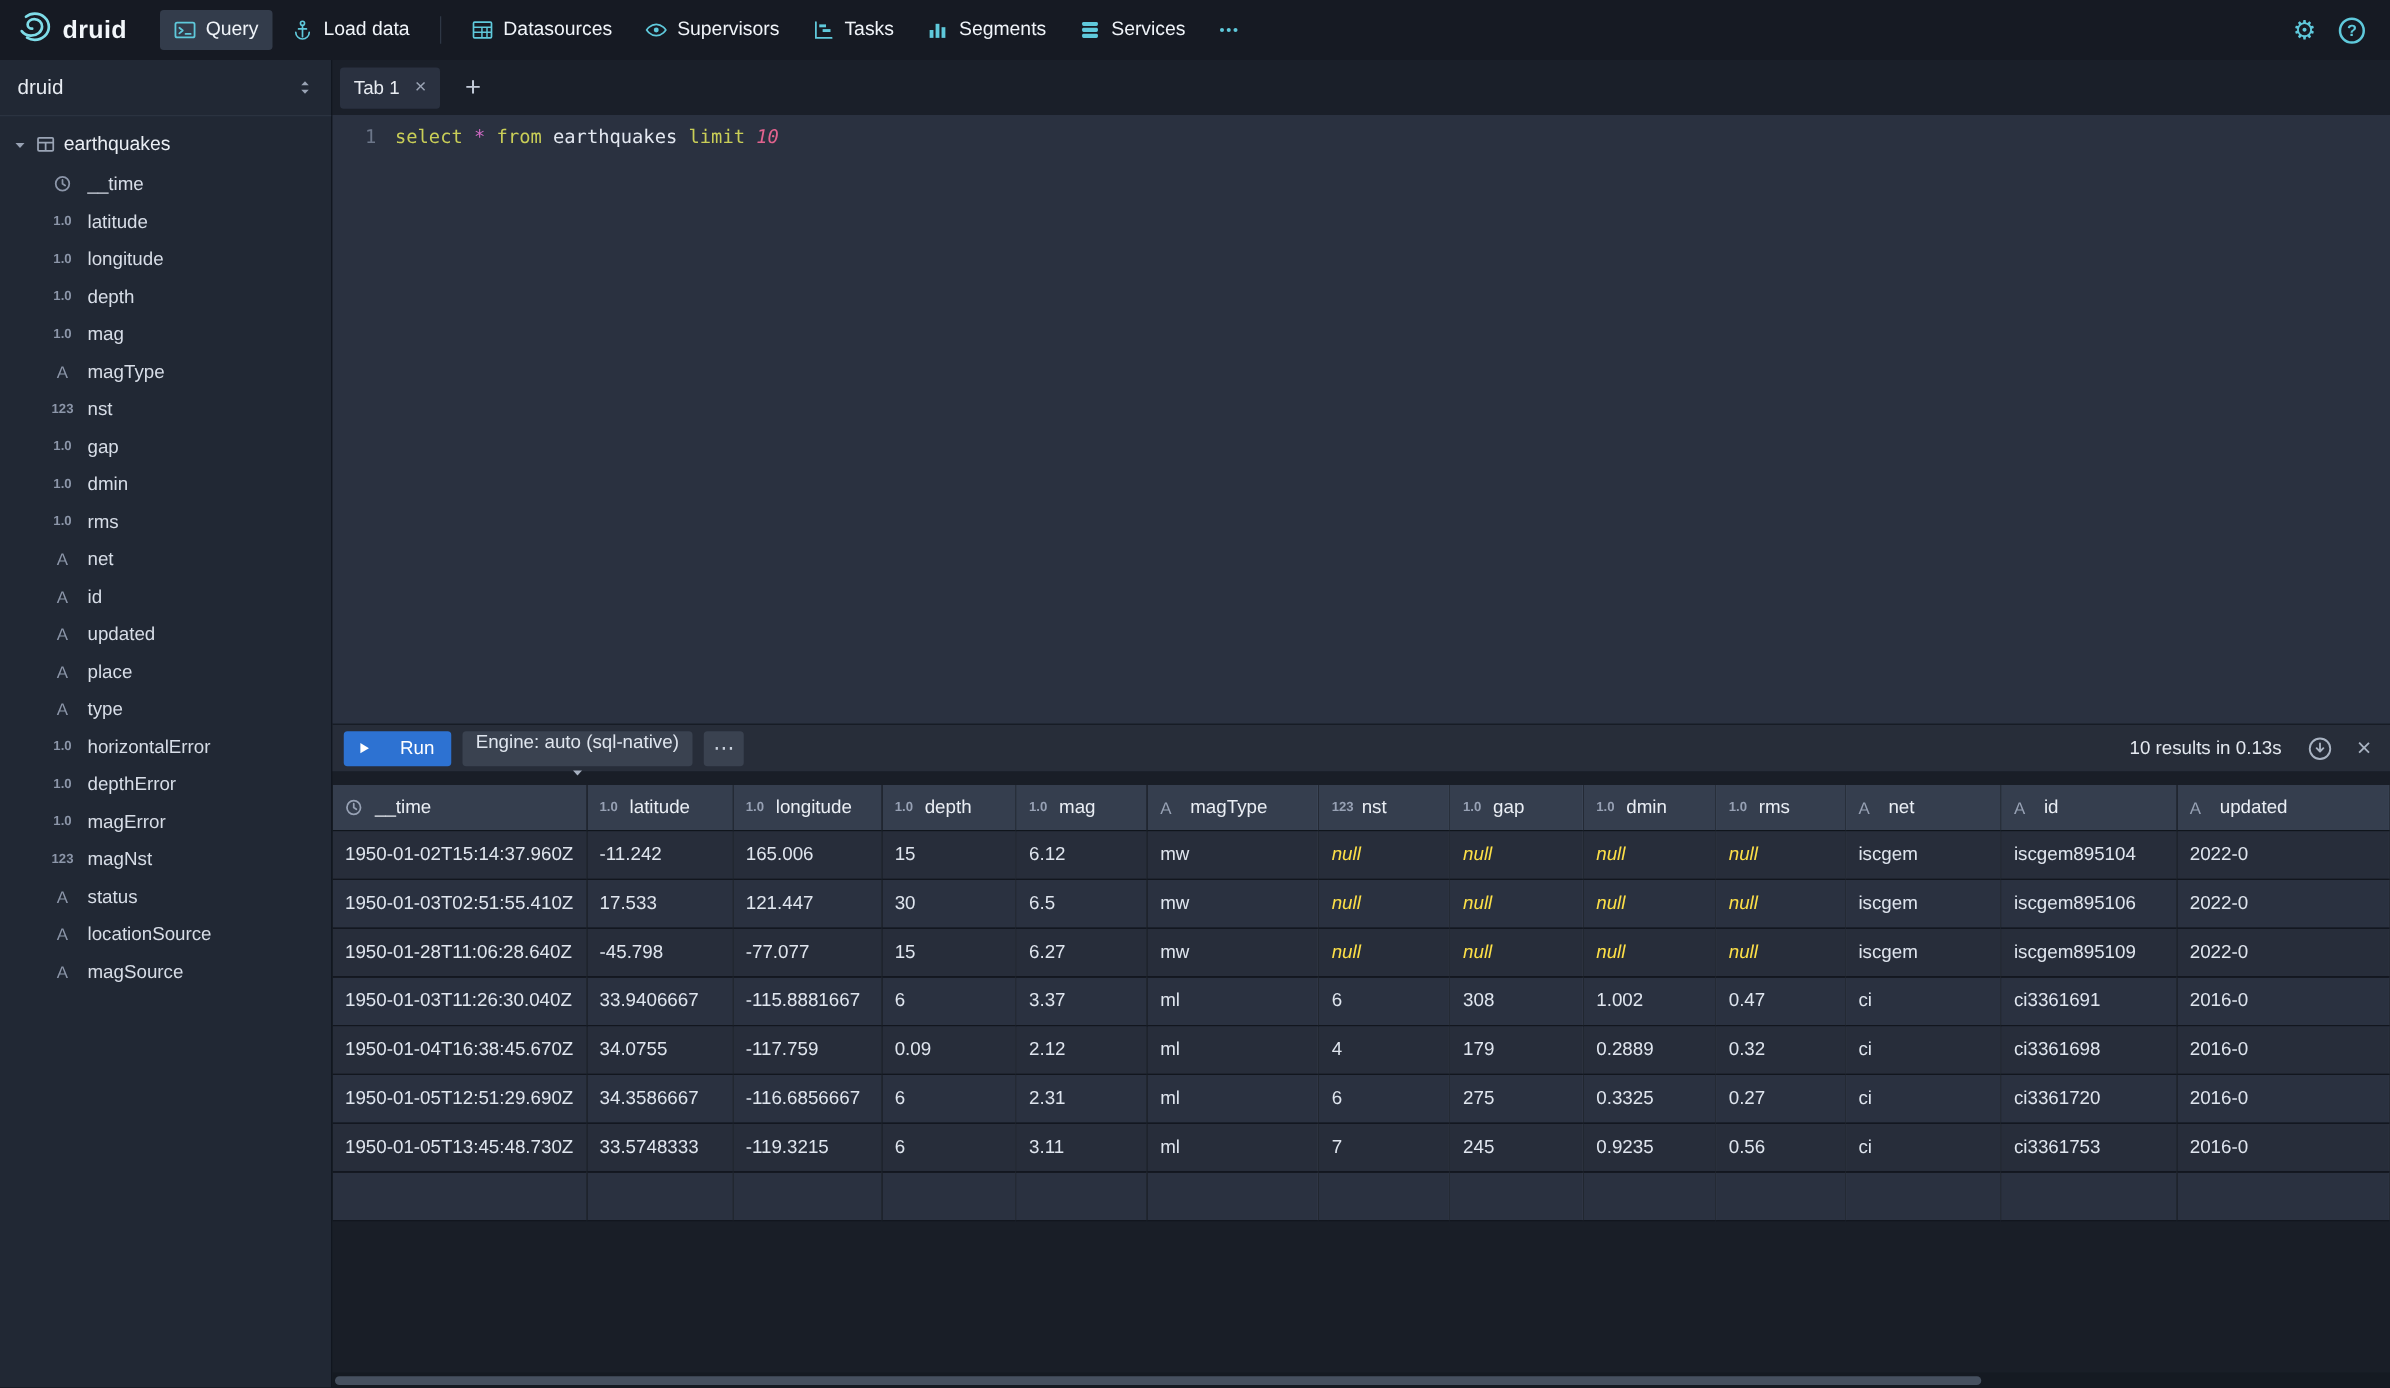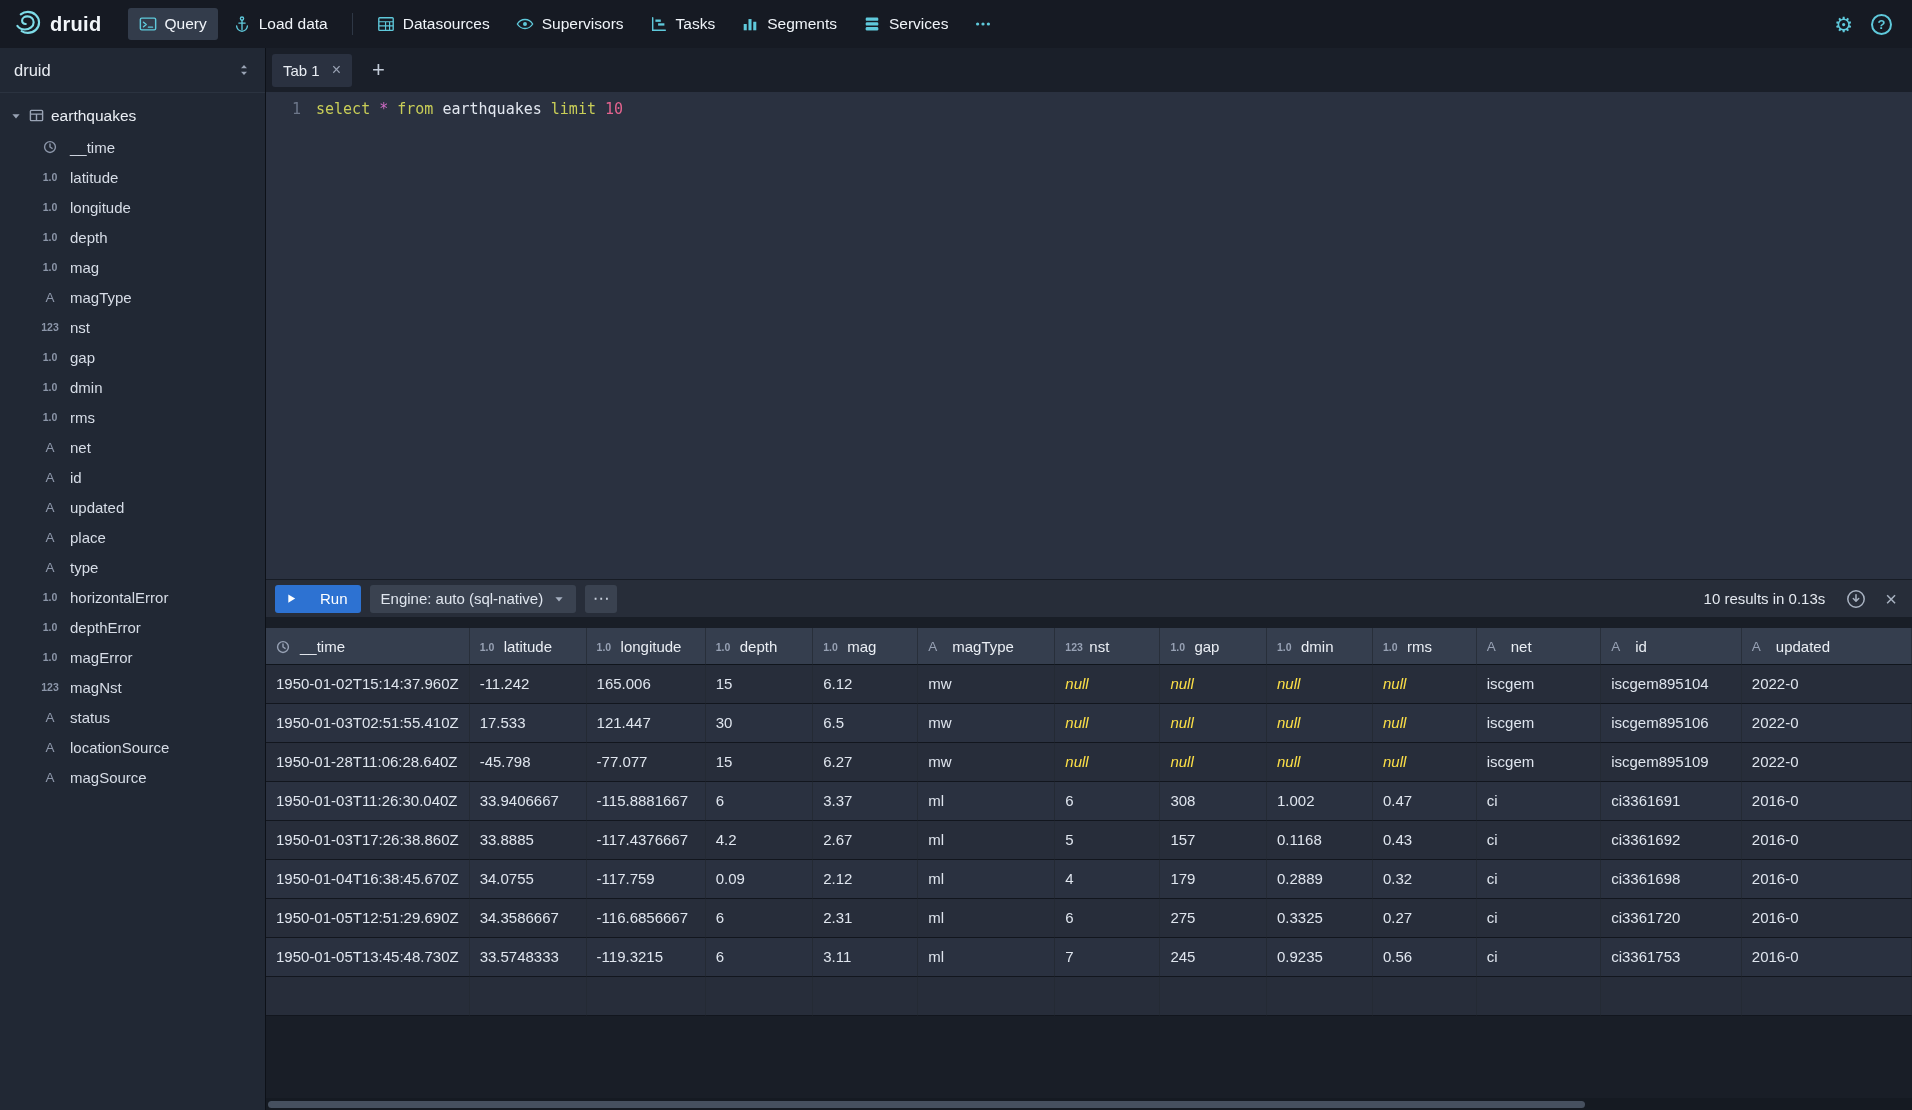--- a/index.html
+++ b/index.html
@@ -61,30 +61,30 @@
   .tab-close{margin-left:12px;color:#9AA3B4;font-size:16px;cursor:pointer;line-height:1;}
   .tab-add{margin-left:13px;font-size:22px;color:#C3CBD8;cursor:pointer;padding:0 7px;line-height:1;}
 
   
   .editor{flex:1;background:var(--editor-bg);display:flex;font-family:"DejaVu Sans Mono",monospace;
           font-size:15px;line-height:24px;overflow:hidden;padding-top:5px;cursor:text;}
   .gutter{width:50px;flex:0 0 50px;text-align:right;padding-right:15px;color:#6C7689;}
   .code{flex:1;white-space:pre;color:#E2E7F0;}
   .tok-kw{color:var(--sql-keyword);}
   .tok-op{color:var(--sql-operator);}
-  .tok-num{color:var(--sql-number);}
+  .tok-num{color:var(--sql-number);font-style:italic;}
   .tok-id{color:#E2E7F0;}
 
   
   .runbar{height:38px;flex:0 0 38px;background:var(--runbar-bg);border-top:1px solid #171C25;display:flex;align-items:center;padding:0 9px;gap:9px;}
   .btn-run{height:28px;background:var(--accent-blue);border:none;border-radius:3px;color:#fff;font-size:15px;
            display:flex;align-items:center;gap:23px;padding:0 13px 0 11px;cursor:pointer;font-family:inherit;}
   .btn-run .play{display:flex;color:#fff;}
   .btn-engine{height:28px;background:#3A4250;border:none;border-radius:3px;color:#DFE5EE;font-size:15px;
-              display:flex;align-items:center;gap:10px;padding:0 11px;cursor:pointer;font-family:inherit;}
+              display:flex;align-items:center;gap:10px;padding:0 11px;cursor:pointer;font-family:inherit;flex-direction:column;}
   .btn-engine .caret{color:#A6B0C0;display:flex;}
   .btn-more{width:32px;height:28px;background:#3A4250;border:none;border-radius:3px;color:#C9D1DD;font-size:17px;
             cursor:pointer;display:flex;align-items:center;justify-content:center;font-family:inherit;}
   .run-spacer{flex:1;}
   .results-summary{font-size:15px;color:#E4E9F0;margin-right:12px;}
   .dl-ico{color:#A9B3C2;display:flex;cursor:pointer;margin-right:4px;}
   .close-run{color:#A9B3C2;font-size:20px;cursor:pointer;padding:0 6px;line-height:1;}
 
   
   .results{margin-top:11px;flex:1;position:relative;overflow:hidden;background:var(--main-bg);min-height:0;}
@@ -467,35 +467,20 @@
                   <td>ml</td>
                   <td>6</td>
                   <td>308</td>
                   <td>1.002</td>
                   <td>0.47</td>
                   <td>ci</td>
                   <td>ci3361691</td>
                   <td>2016-0</td>
                 </tr>
                 <tr>
-                  <td>1950-01-03T17:26:38.860Z</td>
-                  <td>33.8885</td>
-                  <td>-117.4376667</td>
-                  <td>4.2</td>
-                  <td>2.67</td>
-                  <td>ml</td>
-                  <td>5</td>
-                  <td>157</td>
-                  <td>0.1168</td>
-                  <td>0.43</td>
-                  <td>ci</td>
-                  <td>ci3361692</td>
-                  <td>2016-0</td>
-                </tr>
-                <tr>
                   <td>1950-01-04T16:38:45.670Z</td>
                   <td>34.0755</td>
                   <td>-117.759</td>
                   <td>0.09</td>
                   <td>2.12</td>
                   <td>ml</td>
                   <td>4</td>
                   <td>179</td>
                   <td>0.2889</td>
                   <td>0.32</td>

